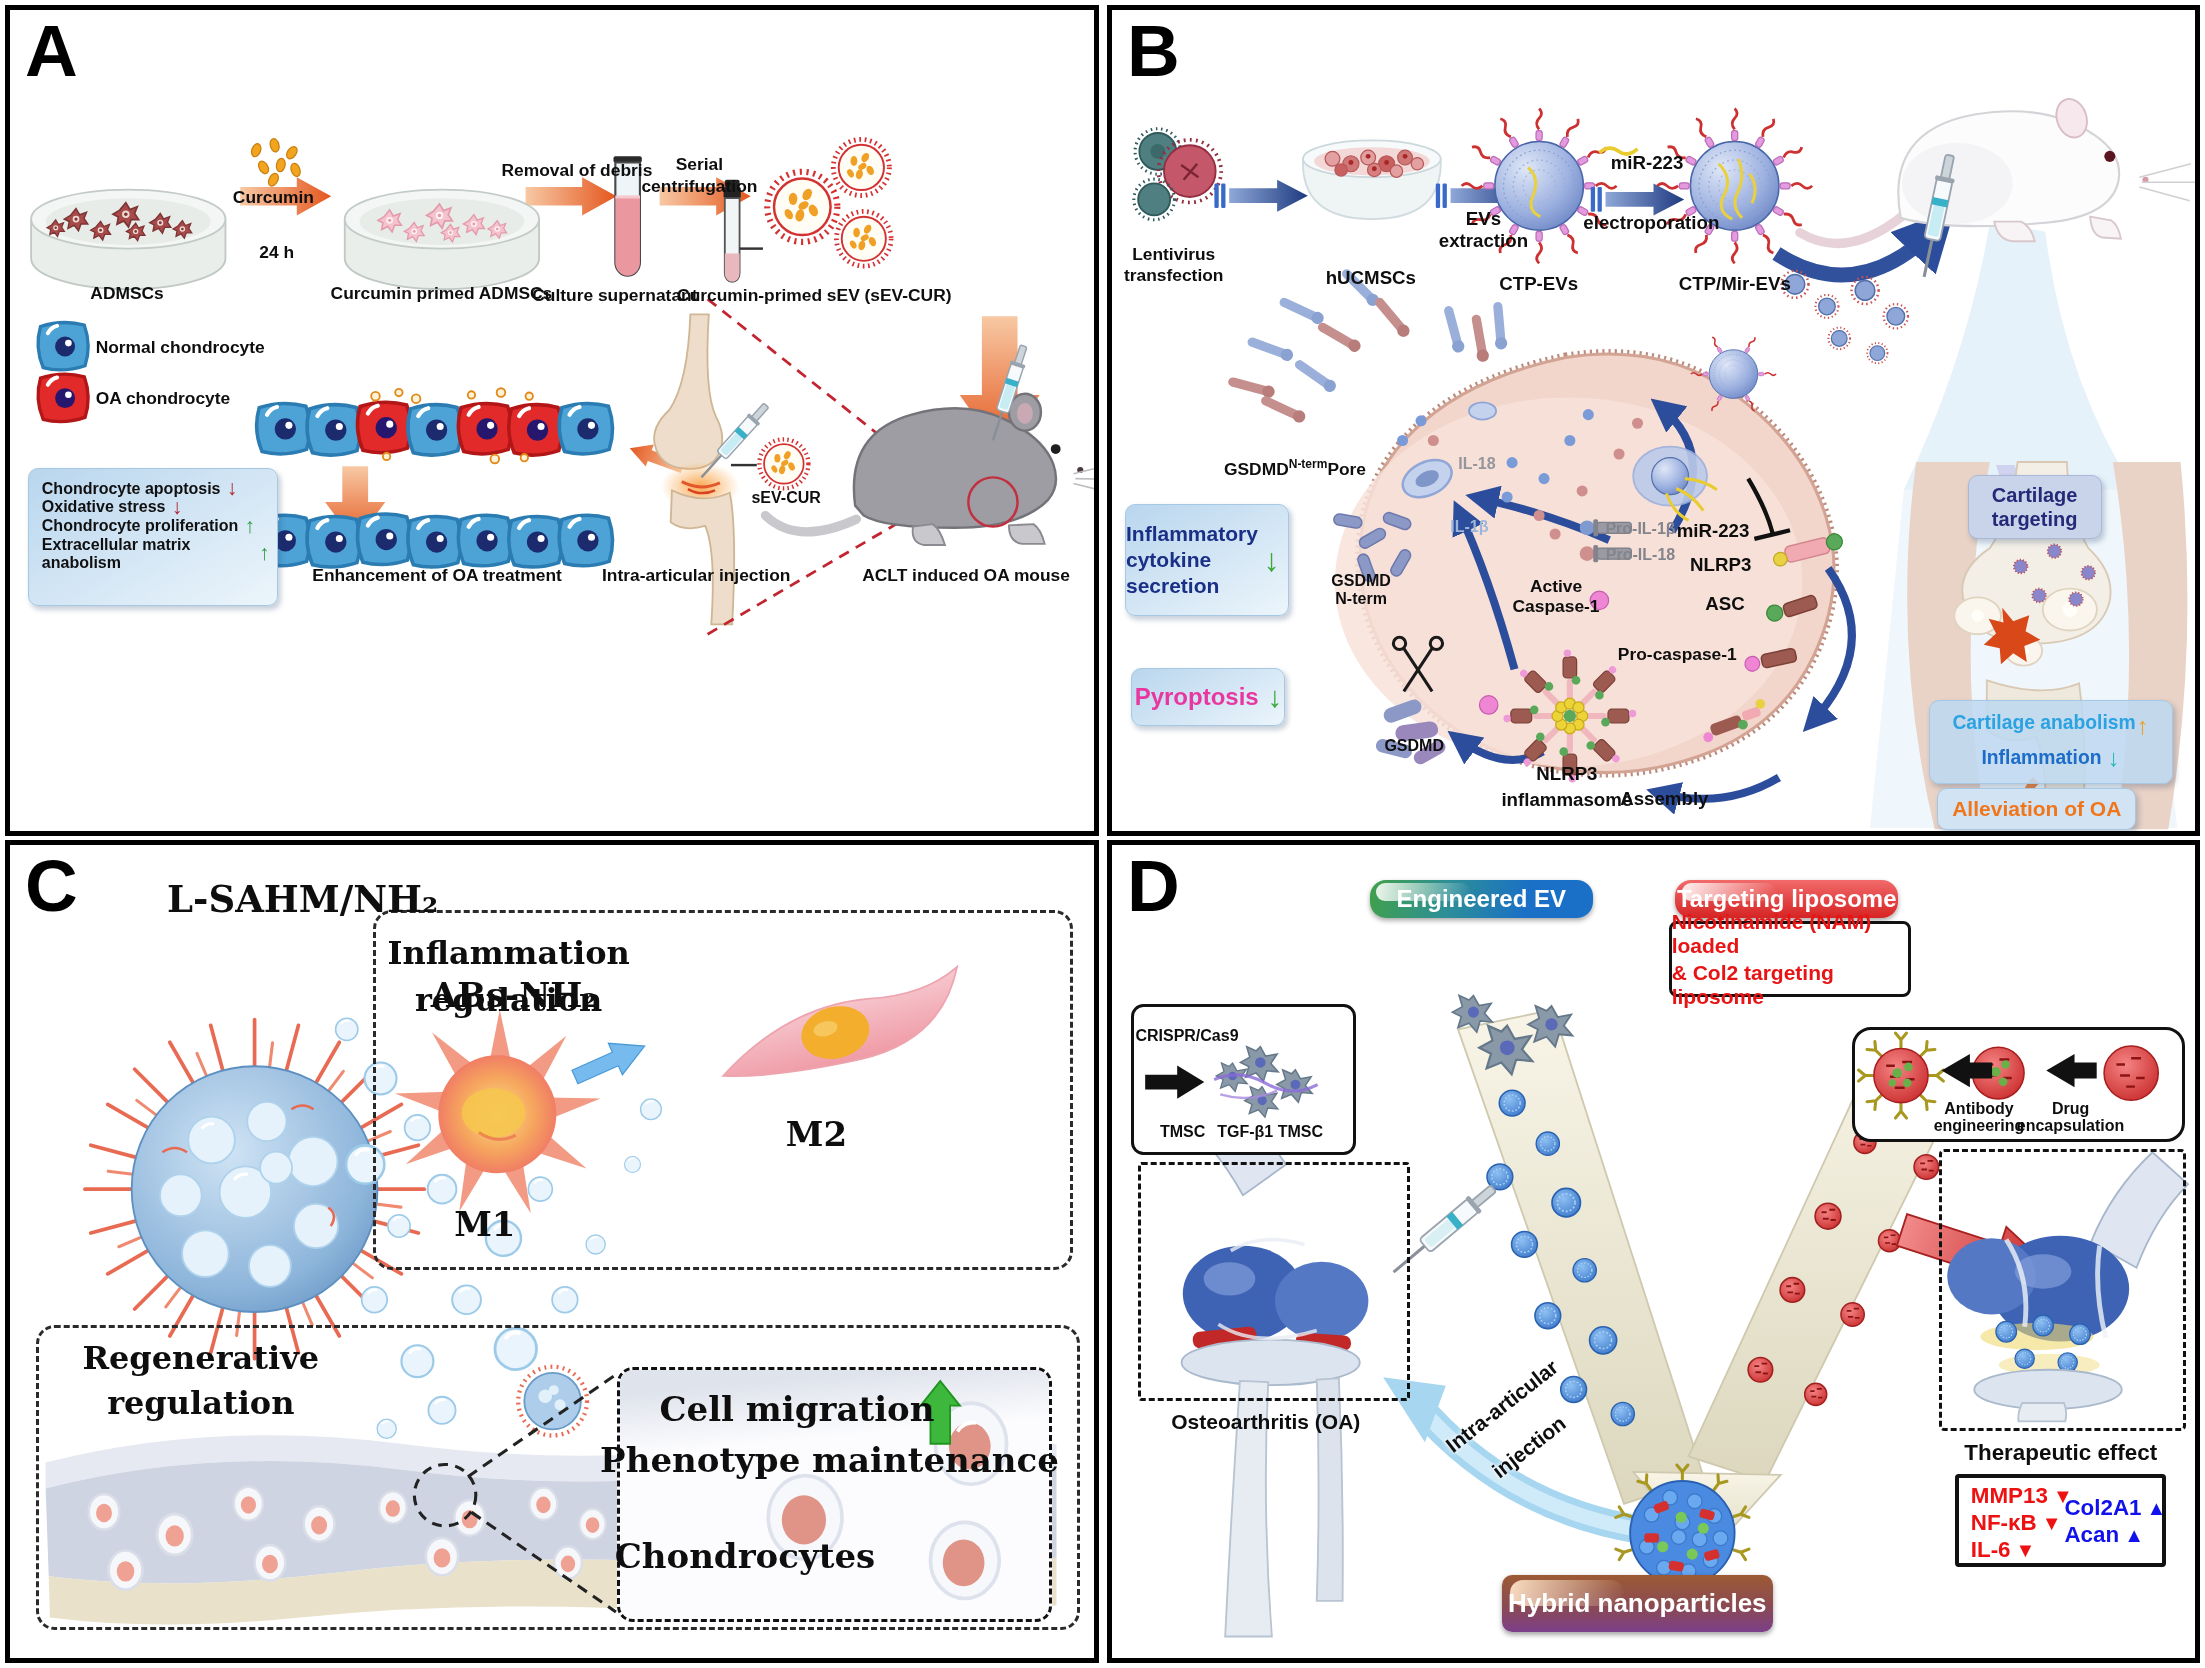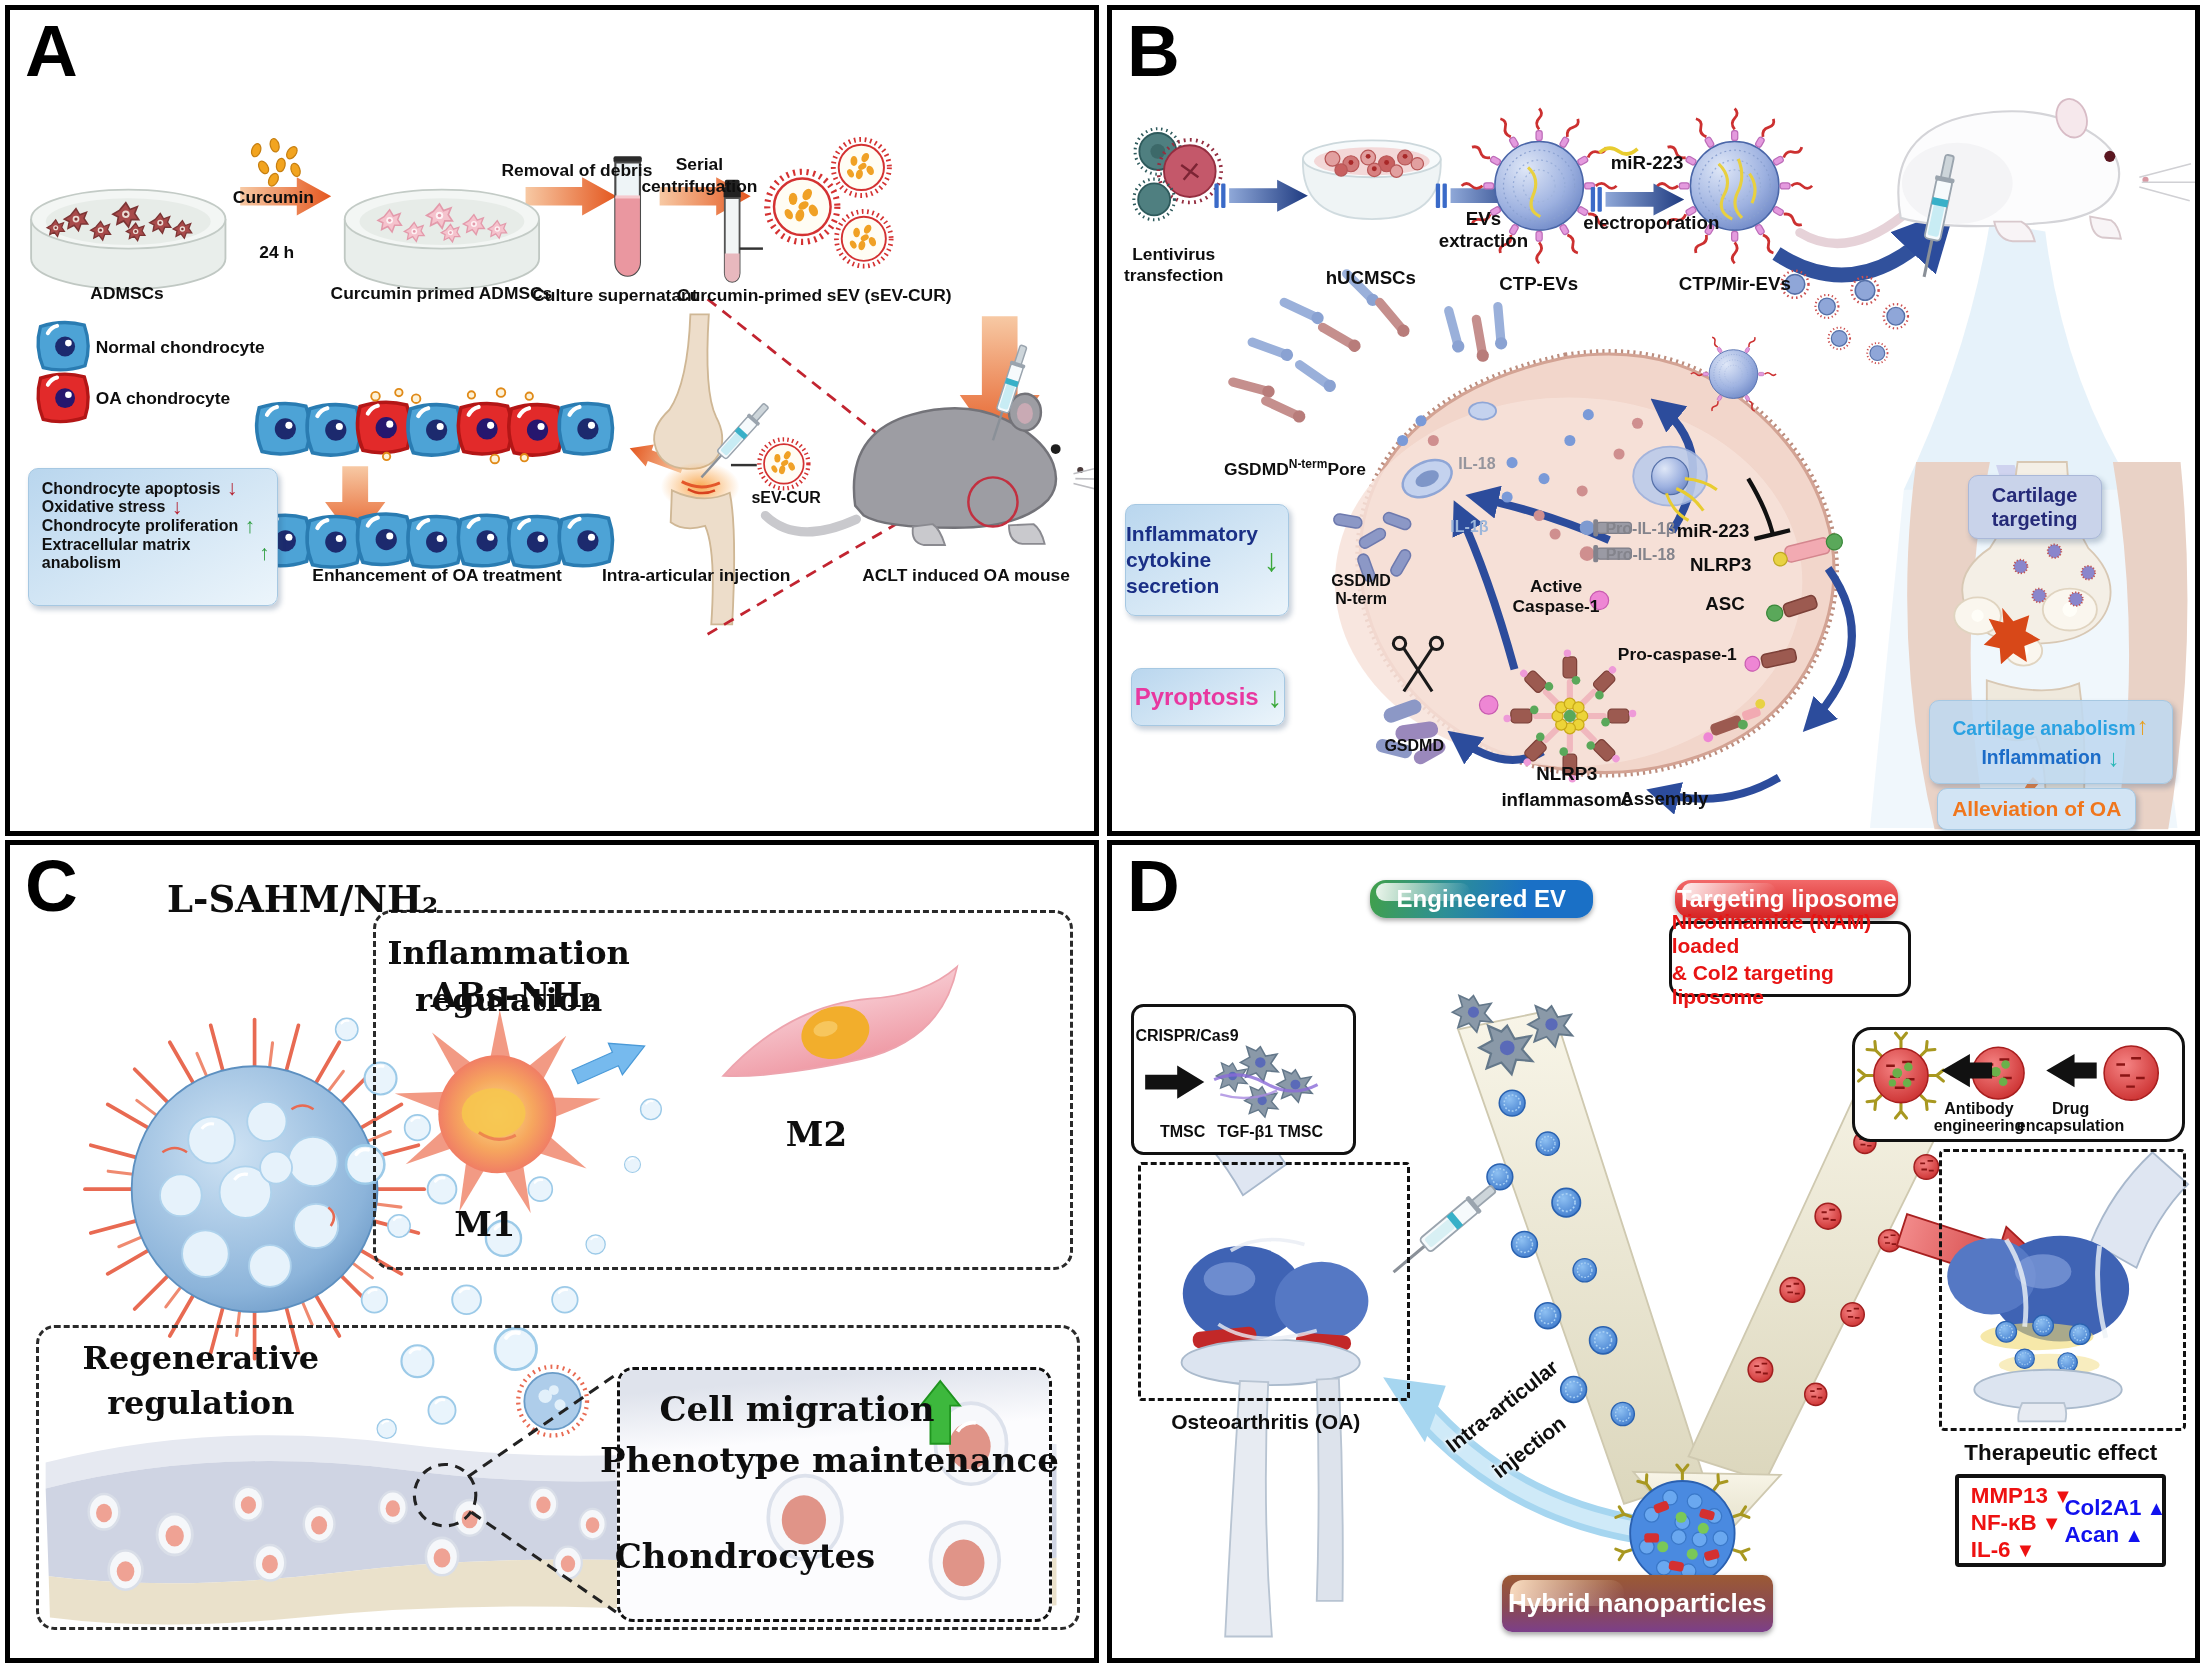--- a/index.html
+++ b/index.html
@@ -7,21 +7,21 @@
   .panel{position:absolute;background:#fff;border:5px solid #000;box-sizing:border-box;overflow:hidden}
   .art{position:absolute;left:0;top:0;width:100%;height:100%}
   .plt{position:absolute;left:15px;top:3.7px;font-size:73px;font-weight:bold;color:#000;line-height:1;z-index:5}
   .L{position:absolute;transform:translate(-50%,-50%);font-weight:bold;color:#0e0e0e;white-space:nowrap;text-align:center;line-height:1.12;z-index:4}
   .LL{position:absolute;transform:translate(0,-50%);font-weight:bold;color:#0e0e0e;white-space:nowrap;z-index:4}
   .SF{font-family:"DejaVu Serif",serif}.s26{font-size:16px}.s28{font-size:17.4px}.s30{font-size:18.7px}
   .s34{font-size:21px}.s36{font-size:22.4px}
   .s52{font-size:32px}.s54{font-size:34px}.s60{font-size:37px}
   .bluebox{position:absolute;background:linear-gradient(150deg,#b9d6ee,#ecf5fb);border:1.2px solid #a6c8e2;border-radius:10px;box-shadow:2.5px 3.1px 5.6px rgba(40,70,110,.25);z-index:3}
   .dashbox{position:absolute;border:3.1px dashed #2a2a2a;border-radius:18.7px;z-index:2}
-  .wbox{position:absolute;background:#fff;border:3.1px solid #111;border-radius:14px;z-index:3}
+  .wbox{position:absolute;background:#fff;border:3.1px solid #111;border-radius:8px;z-index:3}
   .pill{position:absolute;border-radius:16px;color:#fff;font-weight:bold;display:flex;align-items:center;justify-content:center;box-shadow:0 2.5px 5.6px rgba(0,0,0,.35);z-index:3;overflow:hidden}
   .swoosh{position:absolute;left:3%;top:8%;width:42%;height:46%;background:linear-gradient(100deg,rgba(255,255,255,.9),rgba(255,255,255,0));border-radius:25px}
   .erow{display:flex;align-items:center;gap:6.2px;font-weight:bold;font-size:16px;color:#101010}
   .ea{font-size:21px;font-weight:bold;line-height:.9}
   .ea.red{color:#b51f2e}.ea.green{color:#2f9e41}
   .boxlines{display:flex;flex-direction:column;justify-content:center;height:100%}
   .mk{position:absolute;font-weight:bold;font-size:22.4px;display:flex;align-items:center;gap:5px}
   .mk.red{color:#ee1111}.mk.blue{color:#1111ee}
   .tri{font-size:20px}
   .garrow{color:#3aa83a;font-weight:900}
@@ -634,21 +634,21 @@
   <div class="L s30" style="left:42%;top:96.2%">inflammasome</div>
   <div class="L s30" style="left:51%;top:96.1%">Assembly</div>
 
   <div class="bluebox" style="left:79%;top:56.6%;width:12.2%;height:7.6%;background:#c9d3ea;border-color:#aab8d8;display:flex;align-items:center;justify-content:center">
     <div class="boxlines" style="color:#252a78;font-weight:bold;font-size:20px;line-height:1.2">
       <div>Cartilage</div>
       <div>targeting</div>
     </div>
   </div>
   <div class="bluebox" style="left:75.4%;top:84%;width:21.2%;height:10%;background:rgba(190,216,240,.88);display:flex;flex-direction:column;justify-content:center;gap:3.7px;padding:0 6.2px">
-    <div style="display:flex;align-items:flex-end;justify-content:center;gap:1px">
+    <div style="display:flex;align-items:flex-start;justify-content:center;gap:1px">
       <span style="color:#2ba2e2;font-weight:bold;font-size:19.3px">Cartilage anabolism</span>
       <span style="color:#e8a020;font-weight:900;font-size:24px">↑</span>
     </div>
     <div style="display:flex;align-items:center;justify-content:center;gap:6.2px">
       <span style="color:#1c6cc8;font-weight:bold;font-size:19.3px">Inflammation</span>
       <span style="color:#2ab8b8;font-weight:900;font-size:24px">↓</span>
     </div>
   </div>
   <div class="bluebox" style="left:76.2%;top:94.8%;width:18.2%;height:4.8%;background:#d2e4f4;display:flex;align-items:center;justify-content:center">
     <span style="color:#f0761c;font-weight:bold;font-size:21px">Alleviation of OA</span>

